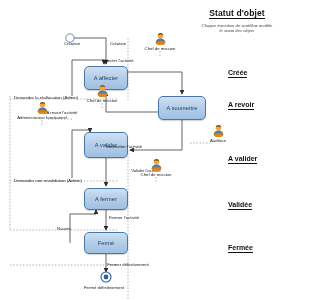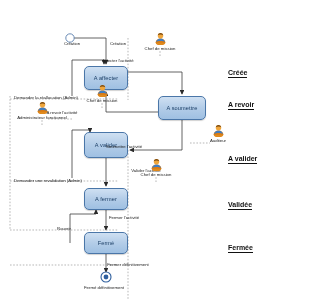--- a/index.html
+++ b/index.html
@@ -103,20 +103,24 @@
       <path d="M128,38 L128,100"></path>
       <path d="M128,150 L128,300"></path>
     </g>
 
     <circle cx="70" cy="38" r="4.2" fill="#ffffff" stroke="#5a7fae" stroke-width="0.9"></circle>
 
     <circle cx="106" cy="277" r="5" fill="#ffffff" stroke="#2f5f9e" stroke-width="1.1"></circle>
     <circle cx="106" cy="277" r="2.4" fill="#2f5f9e"></circle>
   </svg>
 
+  <div class="hdr">
+    <div class="hdr-title">Statut d'objet</div>
+    <div class="hdr-sub">Chaque transition de workflow modifie le statut des objets</div>
+  </div>
 
   <div>
     <div class="st" style="left:228px;top:68px">Créée</div>
     <div class="st" style="left:228px;top:100px">A revoir</div>
     <div class="st" style="left:228px;top:154px">A valider</div>
     <div class="st" style="left:228px;top:200px">Validée</div>
     <div class="st" style="left:228px;top:243px">Fermée</div>
   </div>
 
   <div class="state" style="left:84px;top:66px;width:44px;height:24px">

